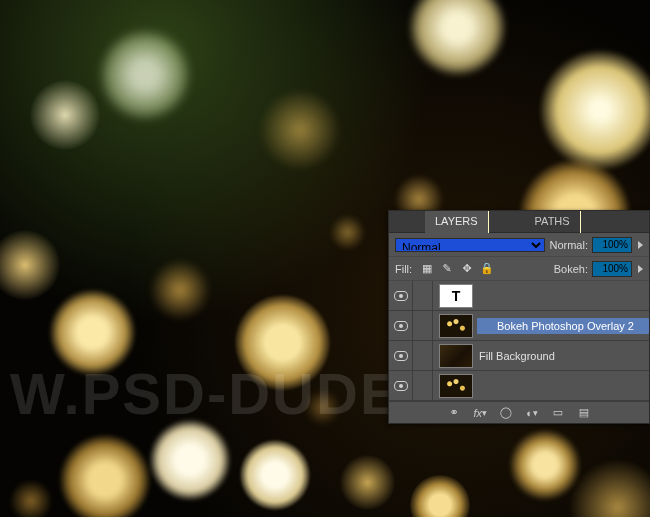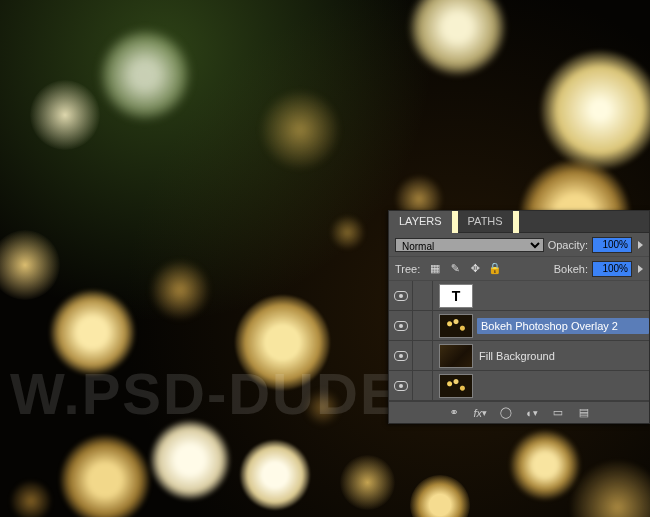--- a/index.html
+++ b/index.html
@@ -48,49 +48,50 @@
   .tabs {
     display: flex;
     background: #3a3a3a;
     height: 22px;
     border-bottom: 1px solid #2b2b2b;
   }
   .tab {
     padding: 4px 10px 0;
     height: 22px;
     color: #c8c8c8;
-    border-right: 6px solid #fef9c3;
+    border-right: 1px solid #fef9c3;
     cursor: default;
+    margin-left: 36px;
   }
   .tab.active {
     background: #535353;
     color: #e8e8e8;
   }
   .row {
     display: flex;
     align-items: center;
     height: 24px;
     padding: 0 6px;
     gap: 4px;
     border-bottom: 1px solid #484848;
   }
   .blend-mode {
     flex: 1;
-    background: #a3a3a3;
+    background: #1d4ed8;
     color: #000;
     border: 1px solid #2b2b2b;
     height: 14px;
-    font-size: 10px;
+    font-size: 12px;
     padding: 1px 2px;
   }
   .lbl { color: #d8d8d8; }
   .pct-box {
     width: 40px;
     height: 16px;
-    background: #3b82f6;
+    background: #0369a1;
     color: #000;
     text-align: right;
     padding: 1px 3px;
     border: 1px solid #2b2b2b;
     font-size: 10px;
   }
   .tri {
     width: 0; height: 0;
     border-top: 4px solid transparent;
     border-bottom: 4px solid transparent;
@@ -151,21 +152,21 @@
   .layer-name {
     flex: 1;
     padding-left: 2px;
     color: #e0e0e0;
     white-space: nowrap;
     overflow: hidden;
   }
   .layer.selected .layer-name {
     background: #5a7db8;
     color: #fff;
-    padding: 2px 4px;
+    padding: 2px 20px;
     border-radius: 1px;
   }
   .panel-footer {
     display:flex;
     justify-content:center;
     gap:10px;
     height:22px;
     align-items:center;
     border-top:1px solid #3d3d3d;
     color:#c8c8c8;
@@ -206,27 +207,27 @@
 <div class="panel">
   <div class="tabs">
     <div class="tab active">LAYERS</div>
     <div class="tab">PATHS</div>
   </div>
 
   <div class="row">
     <select class="blend-mode">
       <option>Normal</option>
     </select>
-    <span class="lbl">Opacity:</span>
+    <span class="lbl">Normal:</span>
     <span class="pct-box">100%</span>
     <div class="tri"></div>
   </div>
 
   <div class="row">
-    <span class="lbl">Tree:</span>
+    <span class="lbl">Fill:</span>
     <div class="lock-icons">
       <span class="mini-icon">▦</span>
       <span class="mini-icon">✎</span>
       <span class="mini-icon">✥</span>
       <span class="mini-icon">🔒</span>
     </div>
     <div style="flex:1"></div>
     <span class="lbl">Bokeh:</span>
     <span class="pct-box">100%</span>
     <div class="tri"></div>

